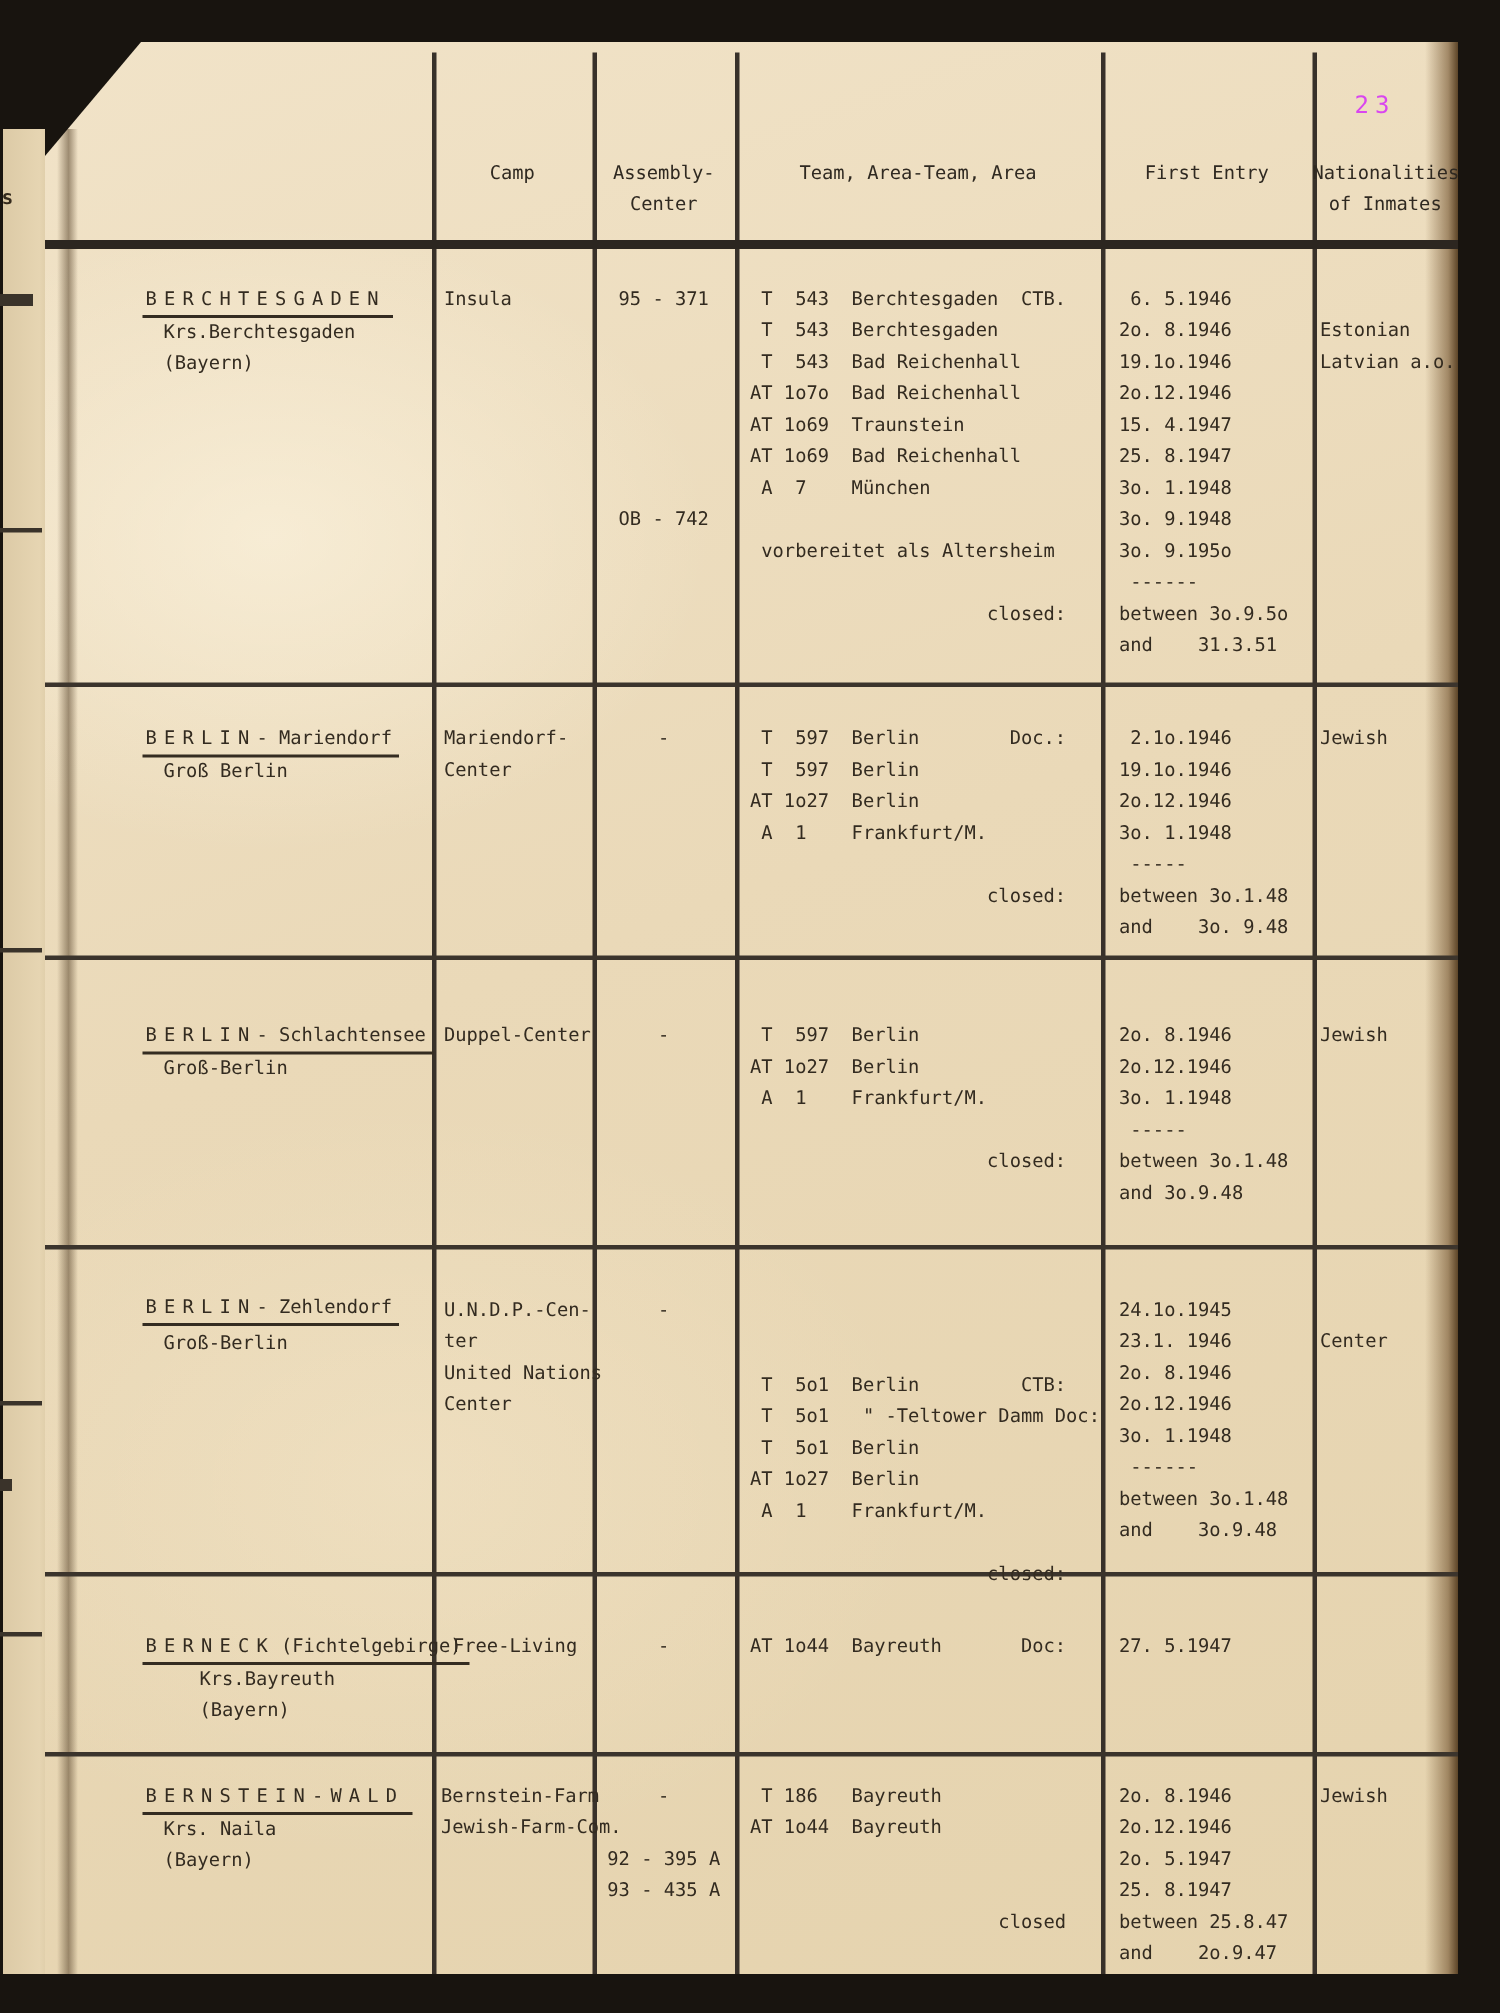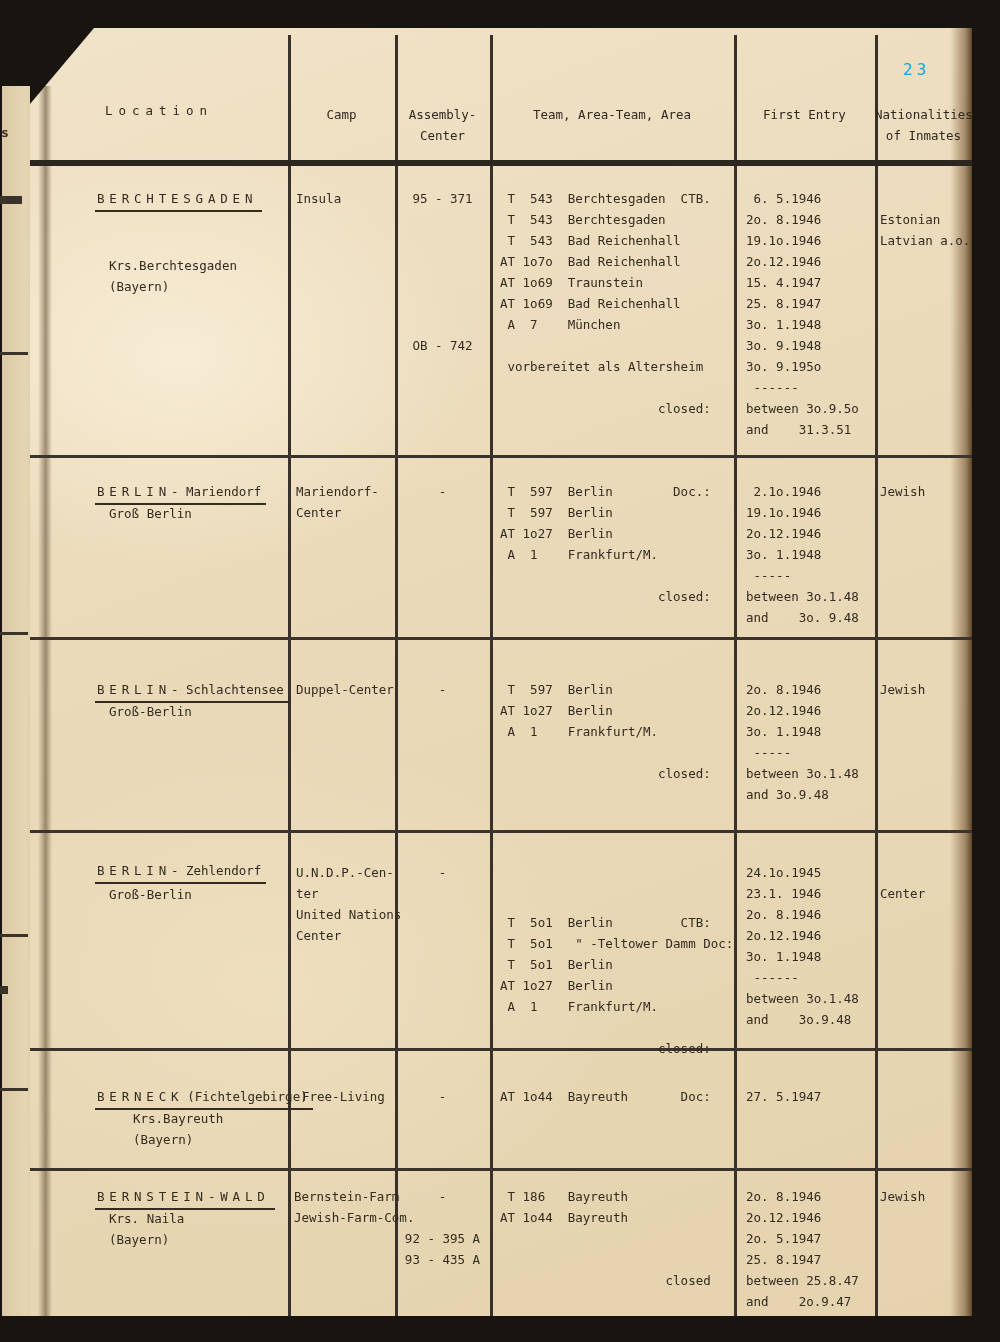--- a/index.html
+++ b/index.html
@@ -30,21 +30,21 @@
   .vline{position:absolute;width:3px;background:#38312a;top:35px;height:1281px;}
   .hline-thick{position:absolute;left:30px;width:942px;height:6px;background:#2c2620;}
   .hline{position:absolute;left:30px;width:942px;height:3px;background:#3b342c;}
   
   .txt{position:absolute;color:#332b20;font:12.5px/21px "DejaVu Sans Mono",monospace;}
   .pre{white-space:pre;}
   .center{text-align:center;}
   .hdr{color:#2f2921;}
   .loc-spaced{letter-spacing:4.8px;}
   .loc-title{border-bottom:2px solid #342c21;padding:0 5px 1px 2px;display:inline-block;white-space:pre;}
-  .pagenum{position:absolute;color:#0ea5e9;font:16px/20px "DejaVu Sans Mono",monospace;letter-spacing:4px;}
+  .pagenum{position:absolute;color:#d946ef;font:16px/20px "DejaVu Sans Mono",monospace;letter-spacing:4px;}
 </style>
 </head>
 <body>
 
 <div class="photo">
 
   <div class="under-page"></div>
   <span class="edge-letter" style="left:1px;top:126px;">s</span>
   <div class="edge-mark" style="left:0;top:196px;width:22px;height:8px;"></div>
   <div class="edge-mark" style="left:0;top:352px;width:28px;height:3px;"></div>
@@ -68,34 +68,33 @@
   <div class="vline" style="left:875px;"></div>
   <div class="hline-thick" style="top:160px;"></div>
   <div class="hline" style="top:455px;"></div>
   <div class="hline" style="top:637px;"></div>
   <div class="hline" style="top:830px;"></div>
   <div class="hline" style="top:1048px;"></div>
   <div class="hline" style="top:1168px;"></div>
 
   <div class="pagenum" style="left:903px;top:60px;">23</div>
 
-  <div class="txt hdr center" style="left:30px;top:100px;width:258px;letter-spacing:6px;">Location</div>
   <div class="txt hdr center pre" style="left:288px;top:104px;width:107px;">Camp</div>
   <div class="txt hdr center pre" style="left:395px;top:104px;width:95px;">Assembly-
 Center</div>
   <div class="txt hdr center pre" style="left:490px;top:104px;width:244px;">Team, Area-Team, Area</div>
   <div class="txt hdr center pre" style="left:734px;top:104px;width:141px;">First Entry</div>
   <div class="txt hdr center pre" style="left:875px;top:104px;width:97px;">Nationalities
 of Inmates</div>
 
   <div>
     <div class="txt" style="left:95px;top:188px;">
       <span class="loc-title"><span class="loc-spaced">BERCHTESGADEN</span><span></span></span>
     </div>
-    <div class="txt pre" style="left:109px;top:210px;margin-top:45px;">Krs.Berchtesgaden
+    <div class="txt pre" style="left:109px;top:210px;">Krs.Berchtesgaden
 (Bayern)</div>
     <div class="txt pre" style="left:296px;top:188px;">Insula</div>
     <div class="txt pre center" style="left:395px;top:188px;width:95px;">95 - 371
 
 
 
 
 
 
 OB - 742</div>

